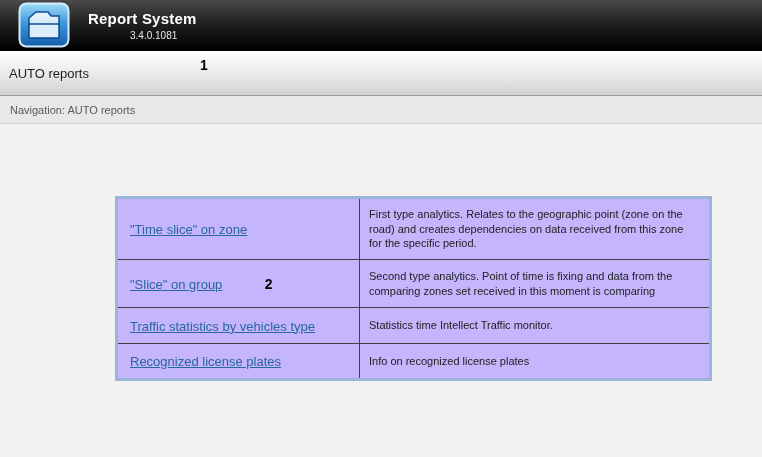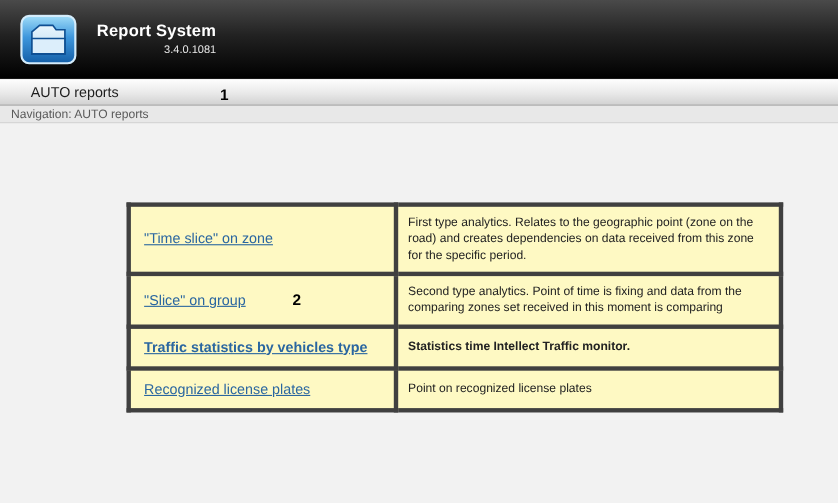--- a/index.html
+++ b/index.html
@@ -5,27 +5,26 @@
   * { box-sizing: border-box; margin: 0; padding: 0; }
   html, body {
     width: 762px; height: 457px;
     overflow: hidden;
     font-family: "Liberation Sans", sans-serif;
     background: #f2f2f2;
   }
 
   
   .app-header {
-    height: 72px;
+    height: 51px;
     background: linear-gradient(to bottom, #4a4a4a 0%, #222222 45%, #000000 100%);
     display: flex;
     align-items: center;
     padding-left: 18px;
     border-bottom: 1px solid #000;
-    text-align: right;
   }
   .logo-box {
     width: 52px; height: 46px;
     margin-right: 18px;
     flex: 0 0 auto;
   }
   .title-block { color: #ffffff; }
   .app-title {
     font-size: 15px;
     font-weight: bold;
@@ -34,44 +33,44 @@
   .app-version {
     font-size: 10px;
     color: #e8e8e8;
     padding-left: 42px;
     margin-top: 3px;
   }
 
   
   .menu-bar {
     position: relative;
-    height: 24px;
+    height: 45px;
     background: linear-gradient(to bottom, #fefefe 0%, #e9e9e9 55%, #d2d2d2 100%);
     border-bottom: 1px solid #9c9c9c;
     display: flex;
     align-items: center;
-    padding-left: 28px;
+    padding-left: 9px;
   }
   .menu-item {
     font-size: 13px;
     color: #1d1d1d;
     cursor: pointer;
   }
   .callout-1 {
     position: absolute;
     left: 200px;
     top: 6px;
     font-size: 14px;
     font-weight: bold;
     color: #000;
   }
 
   
   .breadcrumb-bar {
-    height: 16px;
+    height: 28px;
     background: #e8e8e8;
     border-bottom: 1px solid #d4d4d4;
     display: flex;
     align-items: center;
     padding-left: 10px;
   }
   .breadcrumb-text {
     font-size: 11px;
     color: #5a5a5a;
   }
@@ -83,22 +82,22 @@
   }
   .reports-table {
     margin: 72px 0 0 115px;
     width: 597px;
     border-collapse: collapse;
     border: 3px solid #9bb4da;
     background: #ffffff;
     table-layout: fixed;
   }
   .reports-table td {
-    border: 4px solid #404040;
-    background: #fef9c3;
+    border: 1px solid #404040;
+    background: #c4b5fd;
     vertical-align: middle;
   }
   td.link-cell {
     width: 243px;
     padding: 8px 6px 8px 12px;
   }
   td.desc-cell {
     padding: 7px 10px 7px 9px;
     font-size: 11px;
     color: #222222;
@@ -112,21 +111,21 @@
   }
   .callout-2 {
     font-size: 14px;
     font-weight: bold;
     color: #000;
     margin-left: 38px;
   }
   
   tr.r0 td { height: 62px; }
   tr.r1 td { height: 48px; }
-  tr.r2 td { height: 36px; font-weight: bold; }
+  tr.r2 td { height: 36px; }
   tr.r3 td { height: 44px; }
   tr.r4 td { height: 36px; }
 </style>
 </head>
 <body>
 
 <div class="app-header">
   <div class="logo-box">
     <svg width="52" height="46" viewBox="0 0 52 46">
       <defs>
@@ -179,17 +178,17 @@
       <tr class="r2">
         <td class="link-cell">
           <a href="#" class="report-link">Traffic statistics by vehicles type</a>
         </td>
         <td class="desc-cell">Statistics time Intellect Traffic monitor.</td>
       </tr>
       <tr class="r4">
         <td class="link-cell">
           <a href="#" class="report-link">Recognized license plates</a>
         </td>
-        <td class="desc-cell">Point on recognized license plates</td>
+        <td class="desc-cell">Info on recognized license plates</td>
       </tr>
     </tbody>
   </table>
 </div>
 
 </body></html>

